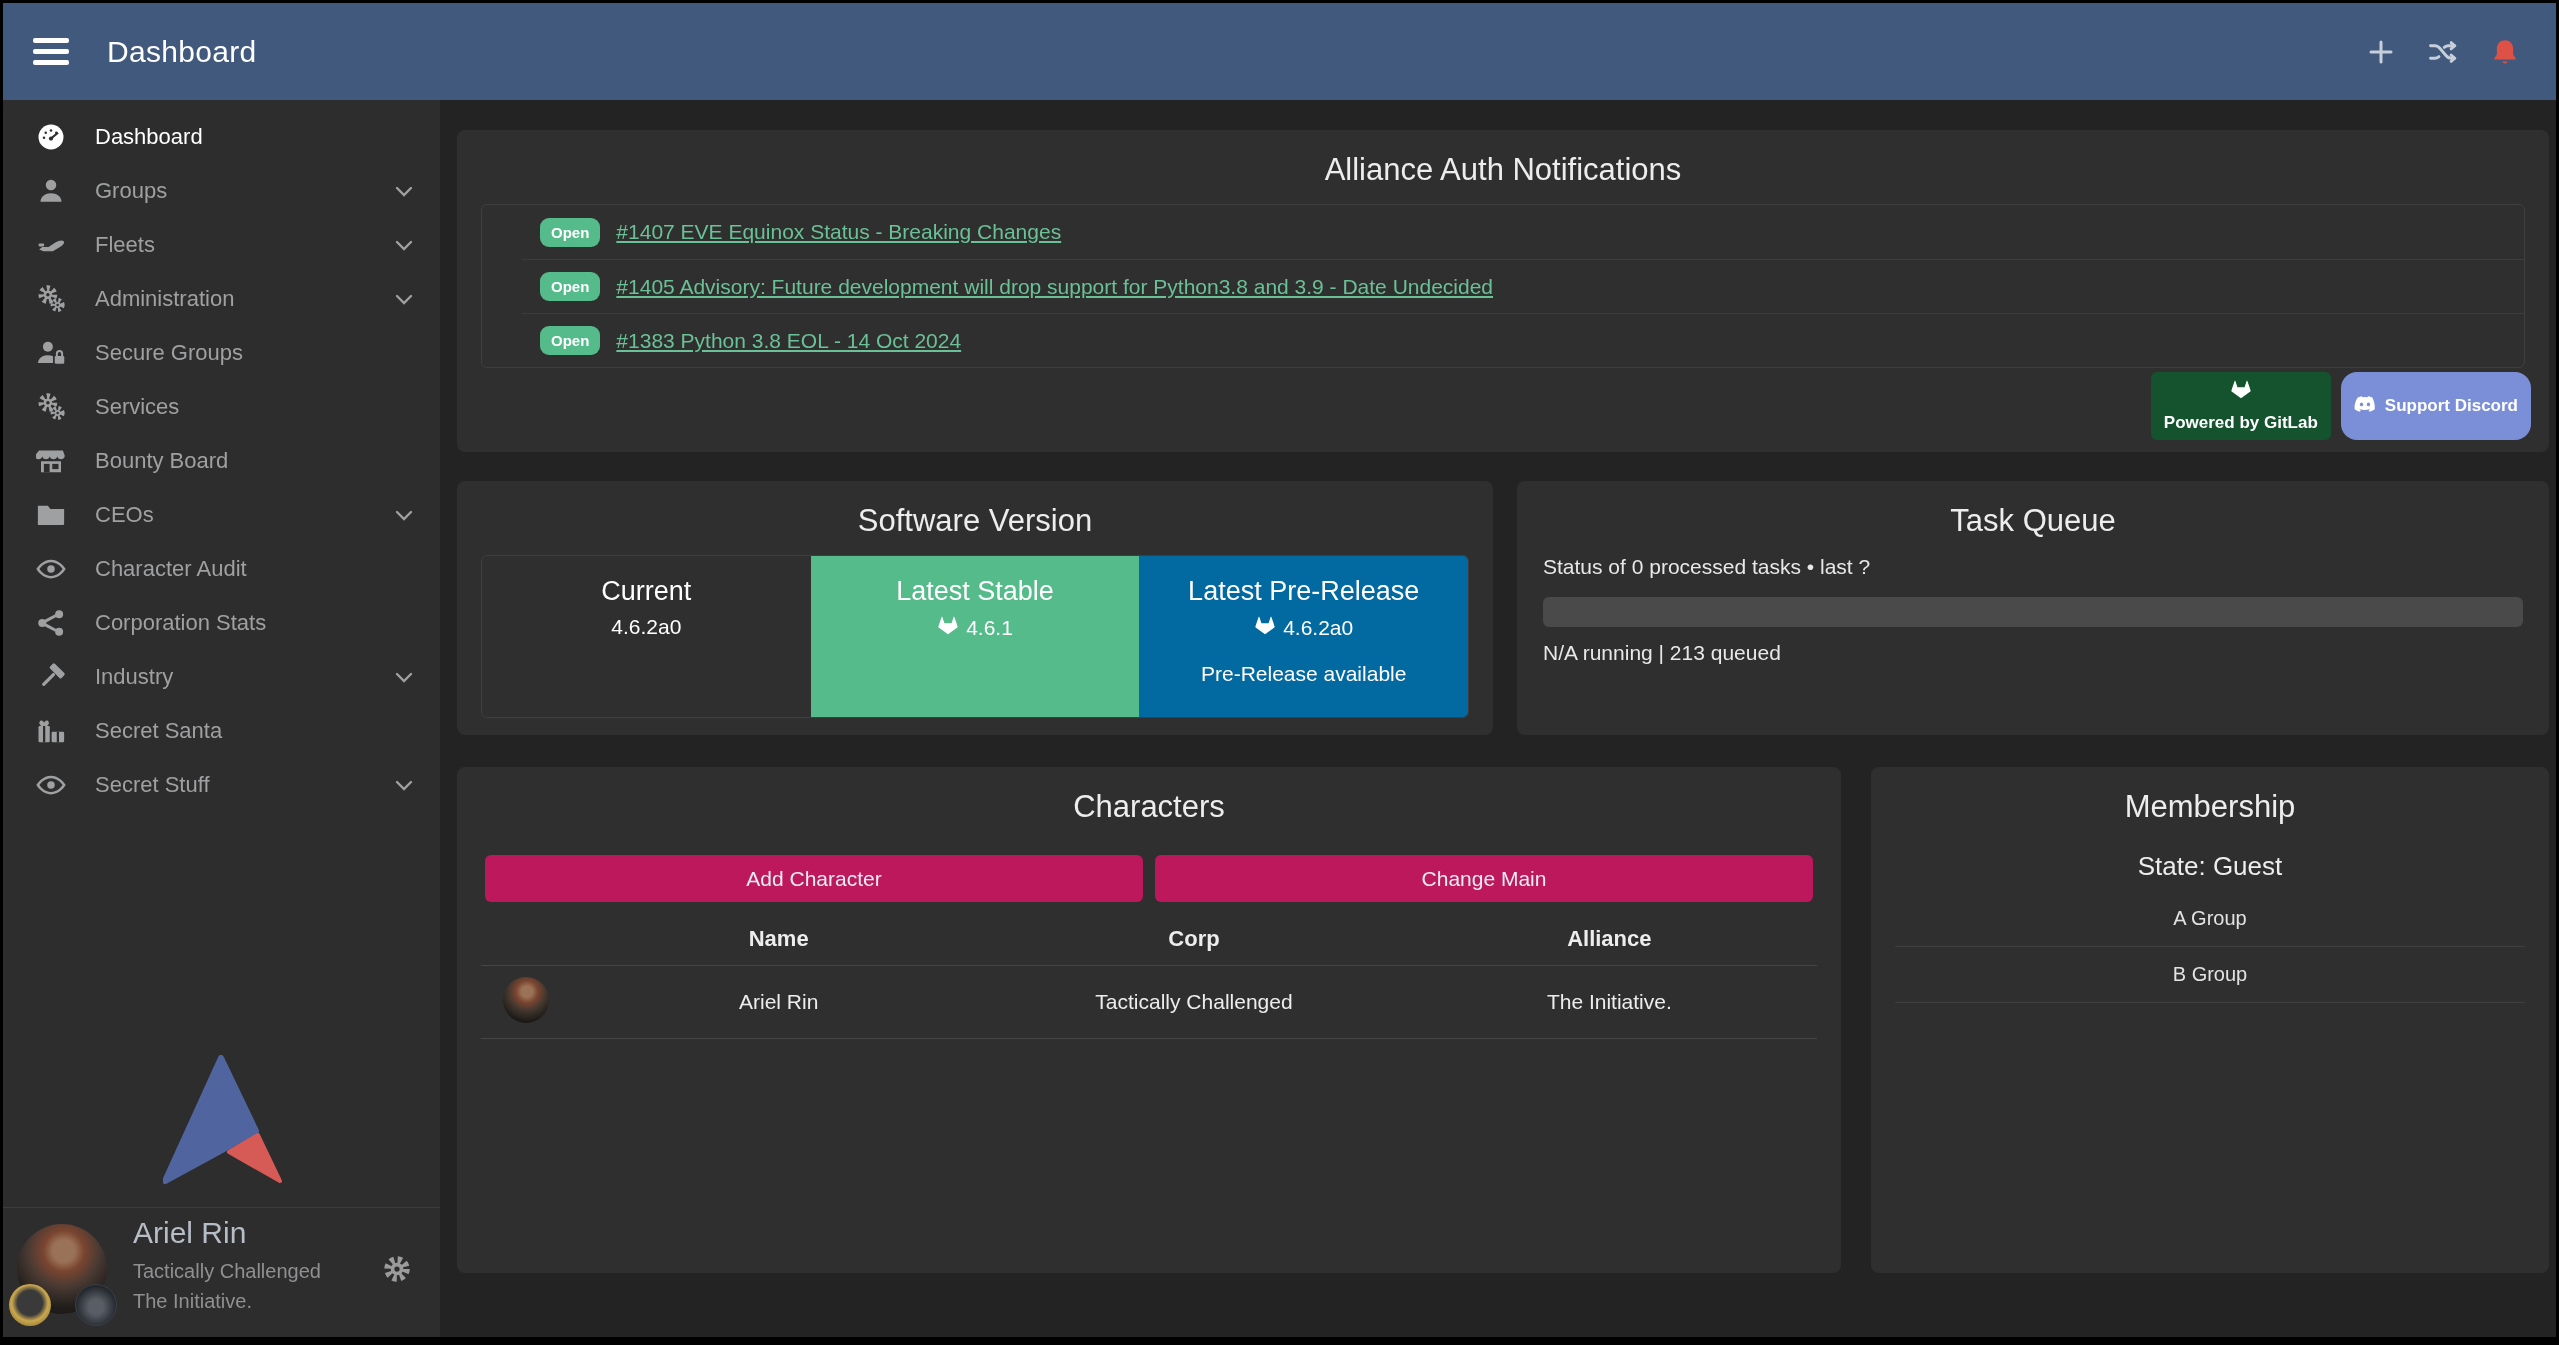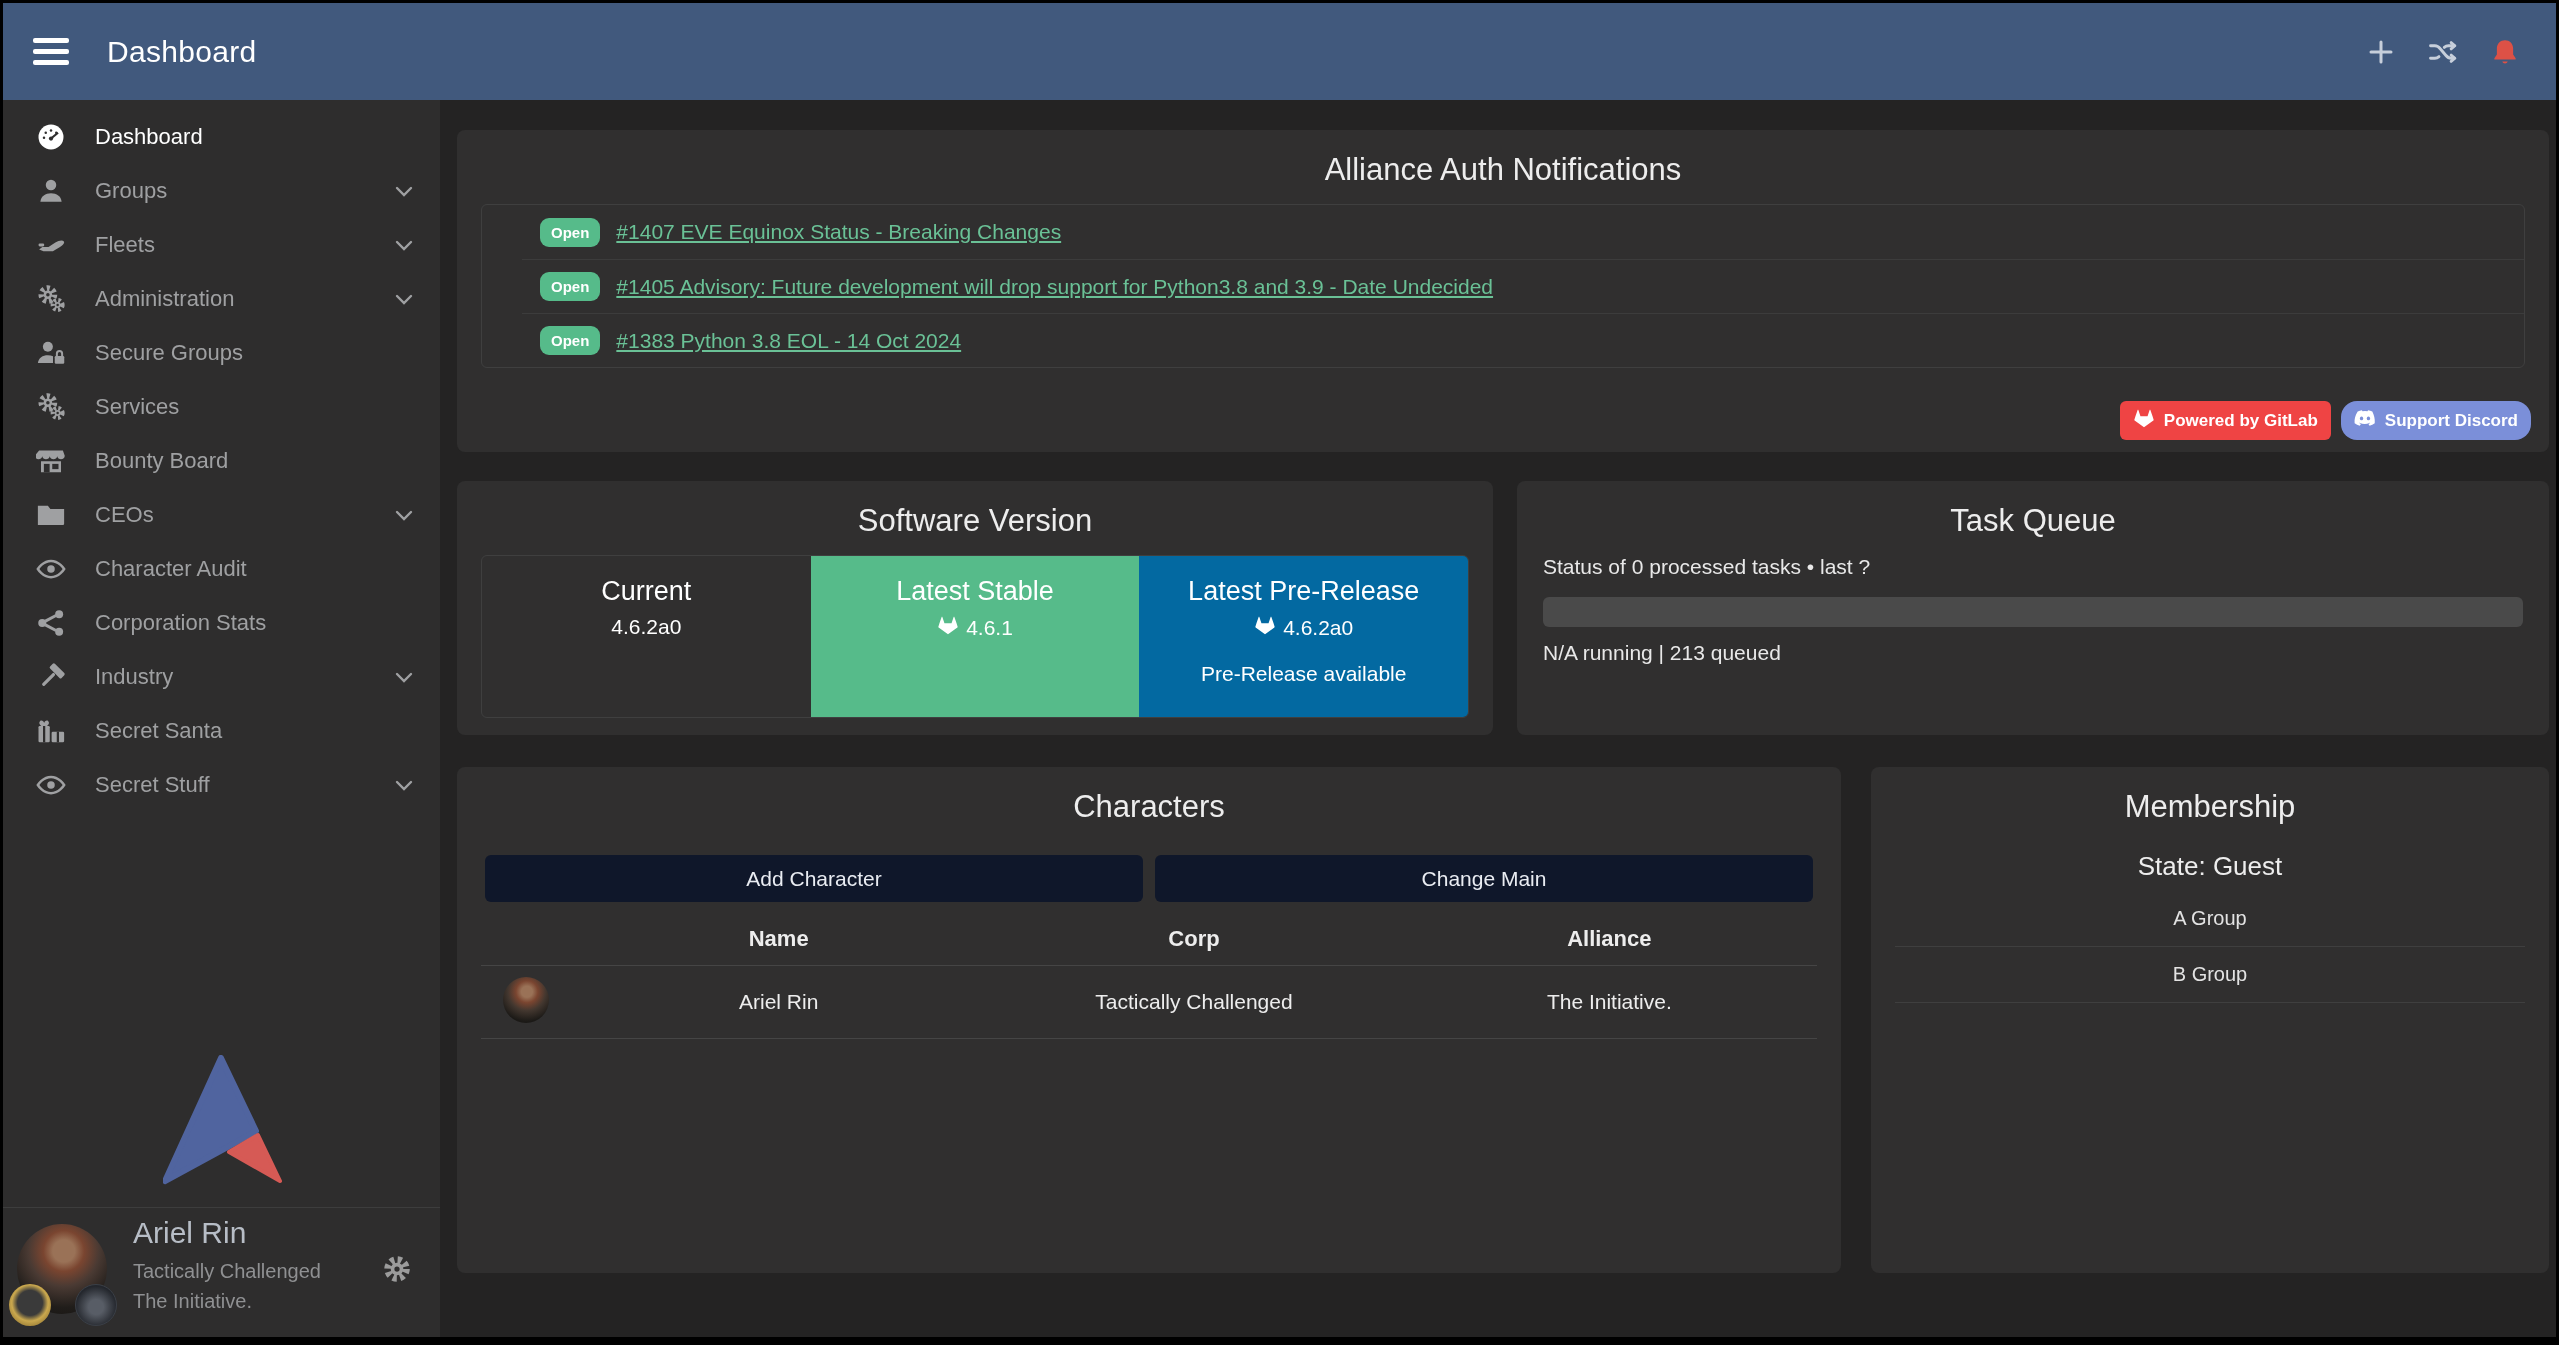--- a/index.html
+++ b/index.html
@@ -65,21 +65,21 @@
   .notif-list { position:absolute; left:24px; right:24px; top:74px;
     border:1px solid #3f3f3f; border-radius:6px;padding-left:40px; }
   .notif-row { height:54px; display:flex; align-items:center; padding:0 18px; }
   .notif-row + .notif-row { border-top:1px solid #3c3c3c; }
   .open-badge { background:#56bb8a; color:#fff; font-weight:bold; font-size:15px;
     padding:6px 11px; border-radius:9px; margin-right:16px; }
   .notif-link { color:#6ac196; font-size:21px; text-decoration:underline; cursor:pointer; }
   .footer-badges { position:absolute; right:18px; bottom:12px; display:flex; gap:10px; }
   .fbadge { display:flex; align-items:center; gap:9px; color:#fff; font-weight:bold;
     font-size:17px; padding:7px 13px; border-radius:6px; cursor:pointer; text-decoration:none; }
-  .fbadge.gitlab { background:#ef4444; }
+  .fbadge.gitlab { background:#14532d;flex-direction:column; }
   .fbadge.discord { background:#7b8fd9;border-radius:16px; }
   .fbadge svg { width:22px; height:20px; }
 
   
   .soft-box { position:absolute; left:24px; right:24px; top:74px; height:163px;
     border:1px solid #3f3f3f; border-radius:6px; display:flex; overflow:hidden; }
   .soft-cell { flex:1; text-align:center; padding-top:20px; color:#fff; }
   .soft-cell h3 { font-size:27px; font-weight:400; margin-bottom:8px; }
   .soft-cell.green { background:#56bb8a; }
   .soft-cell.blue  { background:#0369a1; }
@@ -89,21 +89,21 @@
 
   
   .task-status { position:absolute; left:26px; top:74px; font-size:21px; color:#e8e8e8; }
   .task-bar { position:absolute; left:26px; right:26px; top:116px; height:30px;
     background:#4a4a4a; border-radius:6px; overflow:hidden; }
   .task-fill { height:100%; width:0%; background:#56bb8a; }
   .task-footer { position:absolute; left:26px; top:160px; font-size:21px; color:#e8e8e8; }
 
   
   .btn-row { position:absolute; left:28px; right:28px; top:88px; display:flex; gap:12px; }
-  .btn { flex:1; height:47px; background:#0f172a; border:none; border-radius:6px;
+  .btn { flex:1; height:47px; background:#be185d; border:none; border-radius:6px;
     color:#e9ecf2; font-size:21px; cursor:pointer; font-family:inherit; }
   .char-table { position:absolute; left:24px; right:24px; top:146px; color:#ededed; }
   .tr { display:grid; grid-template-columns:90px 1fr 1fr 1fr; align-items:center; text-align:center; }
   .tr.head { height:52px; font-weight:bold; font-size:22px; }
   .tr.row { height:74px; border-top:1px solid #454545; border-bottom:1px solid #454545; font-size:21px; }
   .char-avatar { width:46px; height:46px; border-radius:50%; display:inline-block;
     background:radial-gradient(circle at 52% 32%, #9a7257 0 14%, #7a4530 28%, #43372f 48%, #1c1a17 75%, #121110 100%); }
 
   
   .member-state { position:absolute; left:0; right:0; top:84px; text-align:center;

